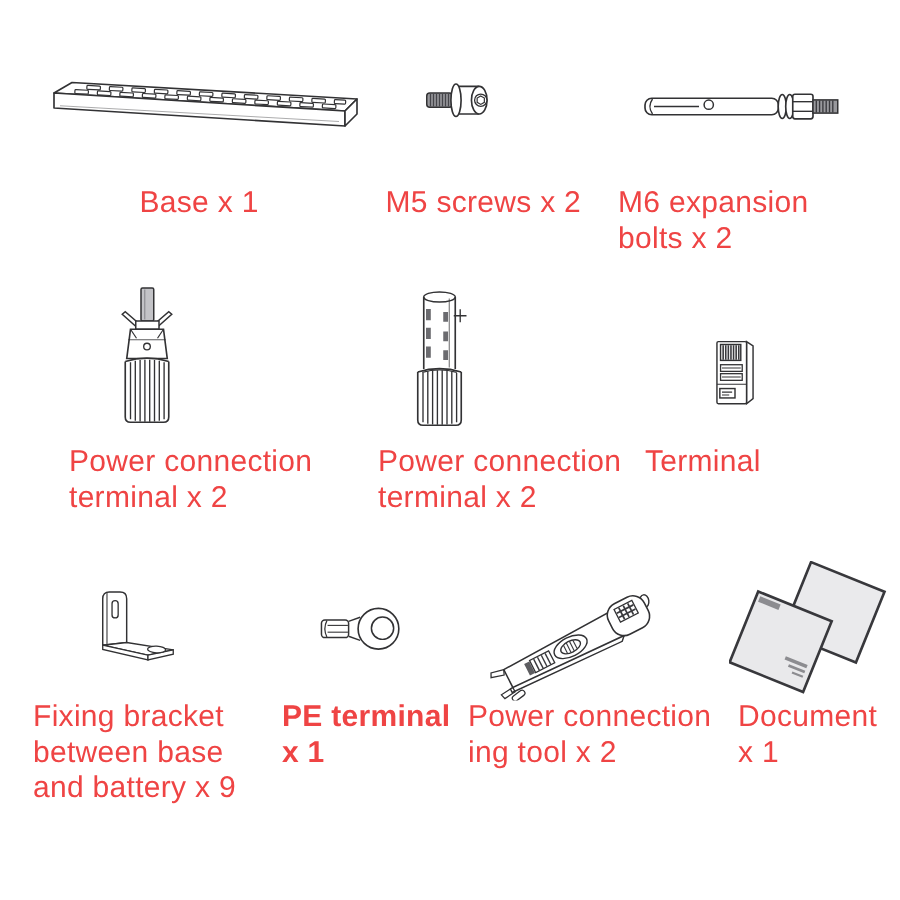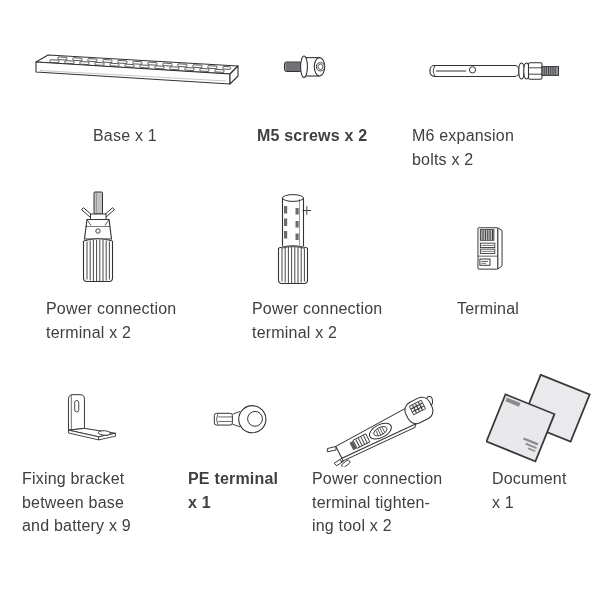--- a/index.html
+++ b/index.html
@@ -1,20 +1,20 @@
 <!DOCTYPE html>
 <html><head>
 <meta charset="utf-8">
 <style>
   html,body{margin:0;padding:0;background:#fff;}
   .canvas{position:relative;width:600px;height:600px;background:#fff;overflow:hidden;
           font-family:"Liberation Sans",sans-serif;}
   .fig{position:absolute;}
   .fig svg{display:block;width:100%;height:100%;}
-  .label{position:absolute;font-size:16px;line-height:23.5px;color:#404040;
+  .label{position:absolute;font-size:20px;line-height:23.5px;color:#ef4444;
          letter-spacing:.2px;white-space:nowrap;}
   .ink{stroke:#323234;fill:none;}
 </style>
 </head>
 <body>
 
 <div class="canvas">
 
   <div class="fig" style="left:32px;top:46px;width:212px;height:46px;">
     <svg viewBox="0 0 212 46">
@@ -70,21 +70,21 @@
       </g>
       <rect x="21" y="7.6" width="15" height="18.4" fill="#fff"></rect>
       <line x1="21" y1="7.6" x2="36.5" y2="7.6" stroke="#323234" stroke-width="1.1"></line>
       <line x1="21" y1="26" x2="36.5" y2="26" stroke="#323234" stroke-width="1.1"></line>
       <ellipse cx="36.5" cy="16.8" rx="5.2" ry="9.2" fill="#fff" stroke="#323234" stroke-width="1.1"></ellipse>
       <circle cx="37.5" cy="16.8" r="4.1" fill="#fff" stroke="#323234" stroke-width=".9"></circle>
       <polygon points="37.5,14 39.9,15.4 39.9,18.2 37.5,19.6 35.1,18.2 35.1,15.4" fill="none" stroke="#323234" stroke-width=".8"></polygon>
       <ellipse cx="21" cy="16.8" rx="3.4" ry="10.8" fill="#fff" stroke="#323234" stroke-width="1.1"></ellipse>
     </svg>
   </div>
-  <div class="label" style="left:257px;top:124px;font-weight:bold;">
+  <div class="label" style="left:257px;top:124px;">
     <div>M5 screws x 2</div>
   </div>
 
   <div class="fig" style="left:428px;top:56px;width:132px;height:30px;">
     <svg viewBox="0 0 132 30">
       <rect x="2" y="9.5" width="89" height="11" rx="4.5" fill="#fff" stroke="#323234" stroke-width="1.1"></rect>
       <path d="M7,10 Q3.5,15 7,20" class="ink" stroke-width=".9"></path>
       <line x1="8" y1="15" x2="38" y2="15" stroke="#323234" stroke-width="1"></line>
       <circle cx="44.5" cy="13.8" r="3.1" fill="#fff" stroke="#323234" stroke-width="1"></circle>
       <ellipse cx="93.5" cy="15" rx="2.7" ry="8" fill="#fff" stroke="#323234" stroke-width="1.1"></ellipse>
@@ -193,21 +193,21 @@
       <rect x="6" y="23" width="15" height="4.6" fill="#fff" stroke="#323234" stroke-width=".9"></rect>
       <line x1="7" y1="25.3" x2="20" y2="25.3" stroke="#323234" stroke-width=".7"></line>
       <rect x="6" y="29.2" width="15" height="4.6" fill="#fff" stroke="#323234" stroke-width=".9"></rect>
       <line x1="7" y1="31.5" x2="20" y2="31.5" stroke="#323234" stroke-width=".7"></line>
       <line x1="3.5" y1="36.5" x2="24" y2="36.5" stroke="#323234" stroke-width=".8"></line>
       <rect x="5.5" y="39.5" width="10.5" height="6.5" fill="#fff" stroke="#323234" stroke-width="1"></rect>
       <line x1="7" y1="42" x2="14" y2="42" stroke="#323234" stroke-width=".8"></line>
       <line x1="7" y1="44" x2="12" y2="44" stroke="#323234" stroke-width=".7"></line>
     </svg>
   </div>
-  <div class="label" style="left:457px;top:297px;">
+  <div class="label" style="left:430px;top:297px;">
     <div>Terminal</div>
   </div>
 
   <div class="fig" style="left:55px;top:392px;width:66px;height:55px;">
     <svg viewBox="0 0 74 62">
       <path d="M15,8 Q15,3 20,3 L28,3 Q33,3 33,8 L33,41 L15,43 Z" fill="#fff" stroke="#323234" stroke-width="1.1"></path>
       <line x1="18.2" y1="3.6" x2="18.2" y2="42.6" stroke="#323234" stroke-width=".8"></line>
       <rect x="22" y="9.5" width="4.6" height="13" rx="2.3" fill="#fff" stroke="#323234" stroke-width="1"></rect>
       <path d="M15,43 L33,41 L68,46.5 L49,50.5 Z" fill="#fff" stroke="#323234" stroke-width="1.1"></path>
       <path d="M15,43 L49,50.5 L49,54 L15,46.2 Z" fill="#fff" stroke="#323234" stroke-width="1"></path>
@@ -270,21 +270,20 @@
             <line x1="106" y1="4" x2="106" y2="13"></line>
           <line x1="109.5" y1="4" x2="109.5" y2="13"></line>
           <line x1="99.5" y1="6.8" x2="112.5" y2="6.8"></line>
             <line x1="99.5" y1="10.1" x2="112.5" y2="10.1"></line>
         </g>
       </g>
     </svg>
   </div>
   <div class="label" style="left:312px;top:467px;">
     <div>Power connection</div>
-    <div>terminal tighten-</div>
     <div>ing tool x 2</div>
   </div>
 
   <div class="fig" style="left:486px;top:374px;width:108px;height:90px;">
     <svg viewBox="0 0 110 92">
       <g transform="rotate(22 71 35)">
         <rect x="44" y="9" width="54" height="52" fill="#eaeaec" stroke="#38383c" stroke-width="1.8"></rect>
       </g>
       <g transform="rotate(22 35 55)">
         <rect x="8" y="29" width="54" height="52" fill="#e9e9eb" stroke="#38383c" stroke-width="1.8"></rect>

